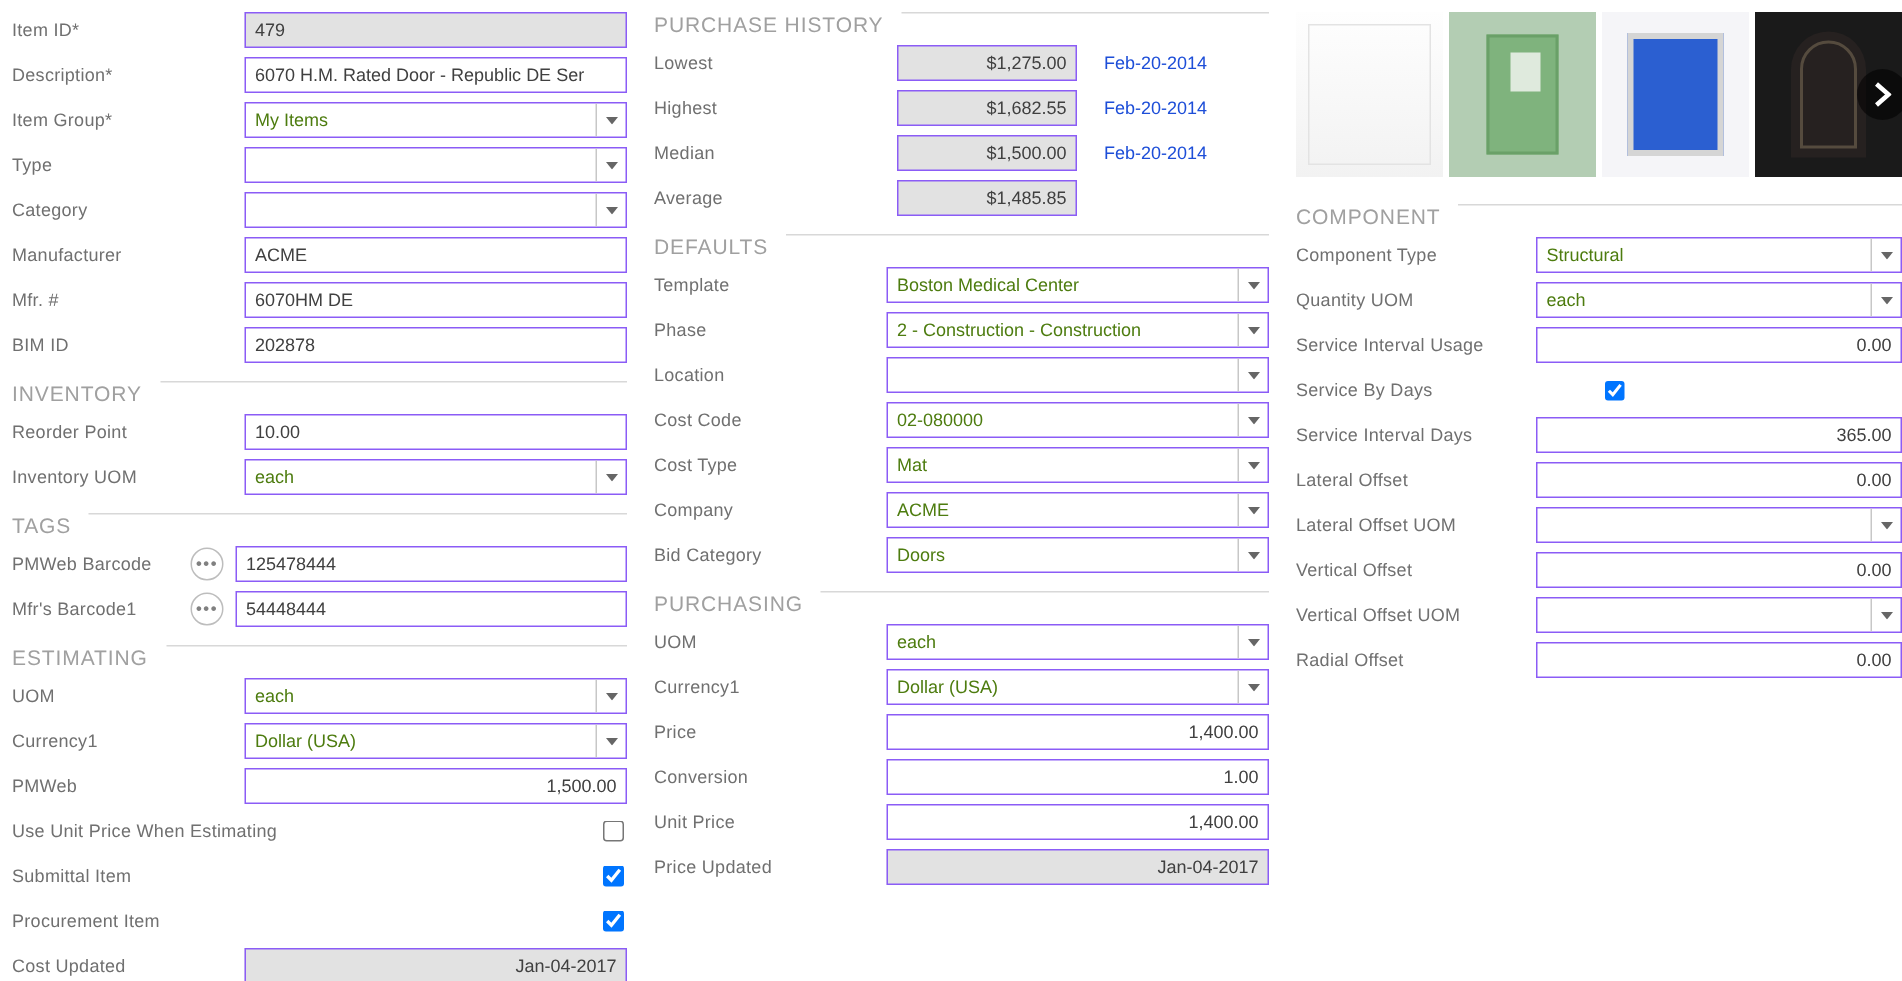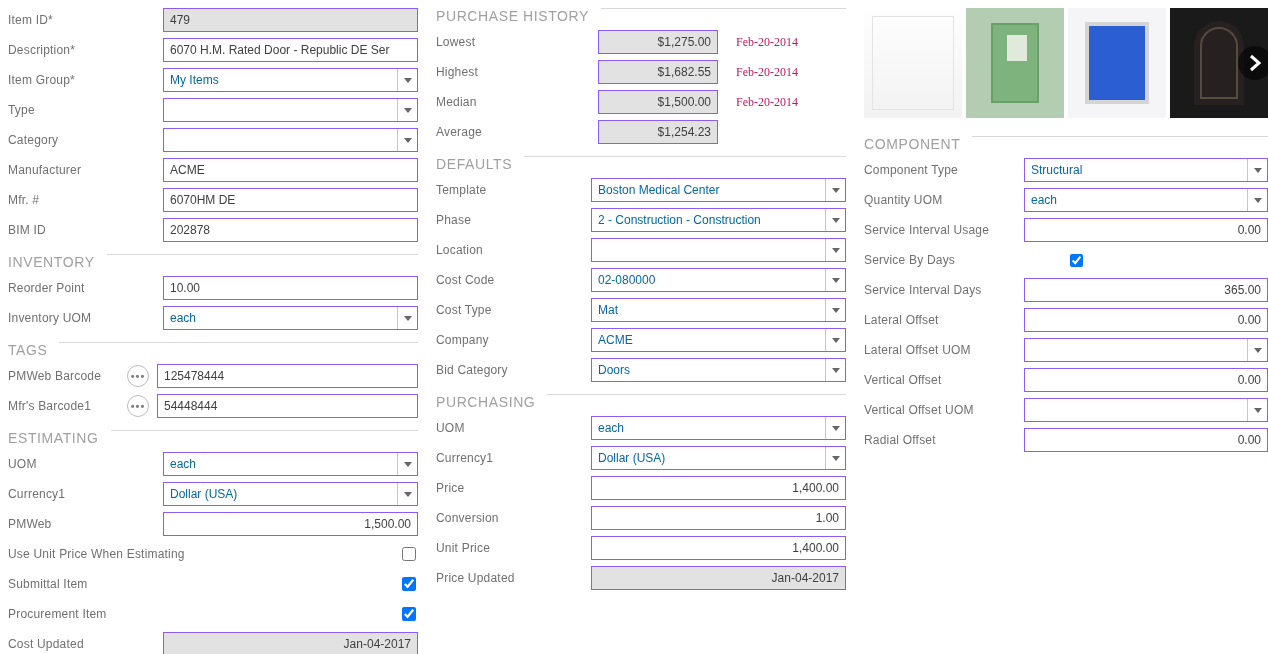--- a/index.html
+++ b/index.html
@@ -62,21 +62,21 @@
   .select {
     padding: 0;
     display: flex;
     align-items: center;
   }
   .select .sel-text {
     flex: 1;
     padding: 0 6px;
     overflow: hidden;
     white-space: nowrap;
-    color: #0369a1;
+    color: #4d7c0f;
   }
   .select .caret {
     width: 20px;
     height: 100%;
     border-left: 1px solid #c7c7c7;
     display: flex;
     align-items: center;
     justify-content: center;
   }
   .caret svg { width: 8px; height: 5px; }
@@ -111,21 +111,21 @@
     flex: 0 0 auto;
   }
   .chk {
     flex: 1;
     display: flex;
     justify-content: flex-end;
   }
   .chk input { width: 14px; height: 14px; margin-right: 2px; }
   .ph-row .label { flex: 0 0 155px; }
   .ph-val { flex: 0 0 120px; margin-left: 7px; }
-  .ph-date { margin-left: 18px; color: #be185d; font-family: Liberation Serif, serif; }
+  .ph-date { margin-left: 18px; color: #1d4ed8; }
   
   .image-strip {
     position: relative;
     display: flex;
     gap: 4px;
     height: 110px;
     margin-bottom: 12px;
   }
   .thumb {
     flex: 1;
@@ -360,21 +360,21 @@
     <div class="row ph-row">
       <div class="label">Median</div>
       <div class="ph-val">
           <div class="readonly">$1,500.00</div>
         </div>
       <div class="ph-date">Feb-20-2014</div>
     </div>
     <div class="row ph-row">
       <div class="label">Average</div>
       <div class="ph-val">
-          <div class="readonly">$1,254.23</div>
+          <div class="readonly">$1,485.85</div>
         </div>
     </div>
 
     <div class="section-hdr">
         <span>DEFAULTS</span>
         <span class="line"></span>
       </div>
 
     <div class="row">
       <div class="label">Template</div>

